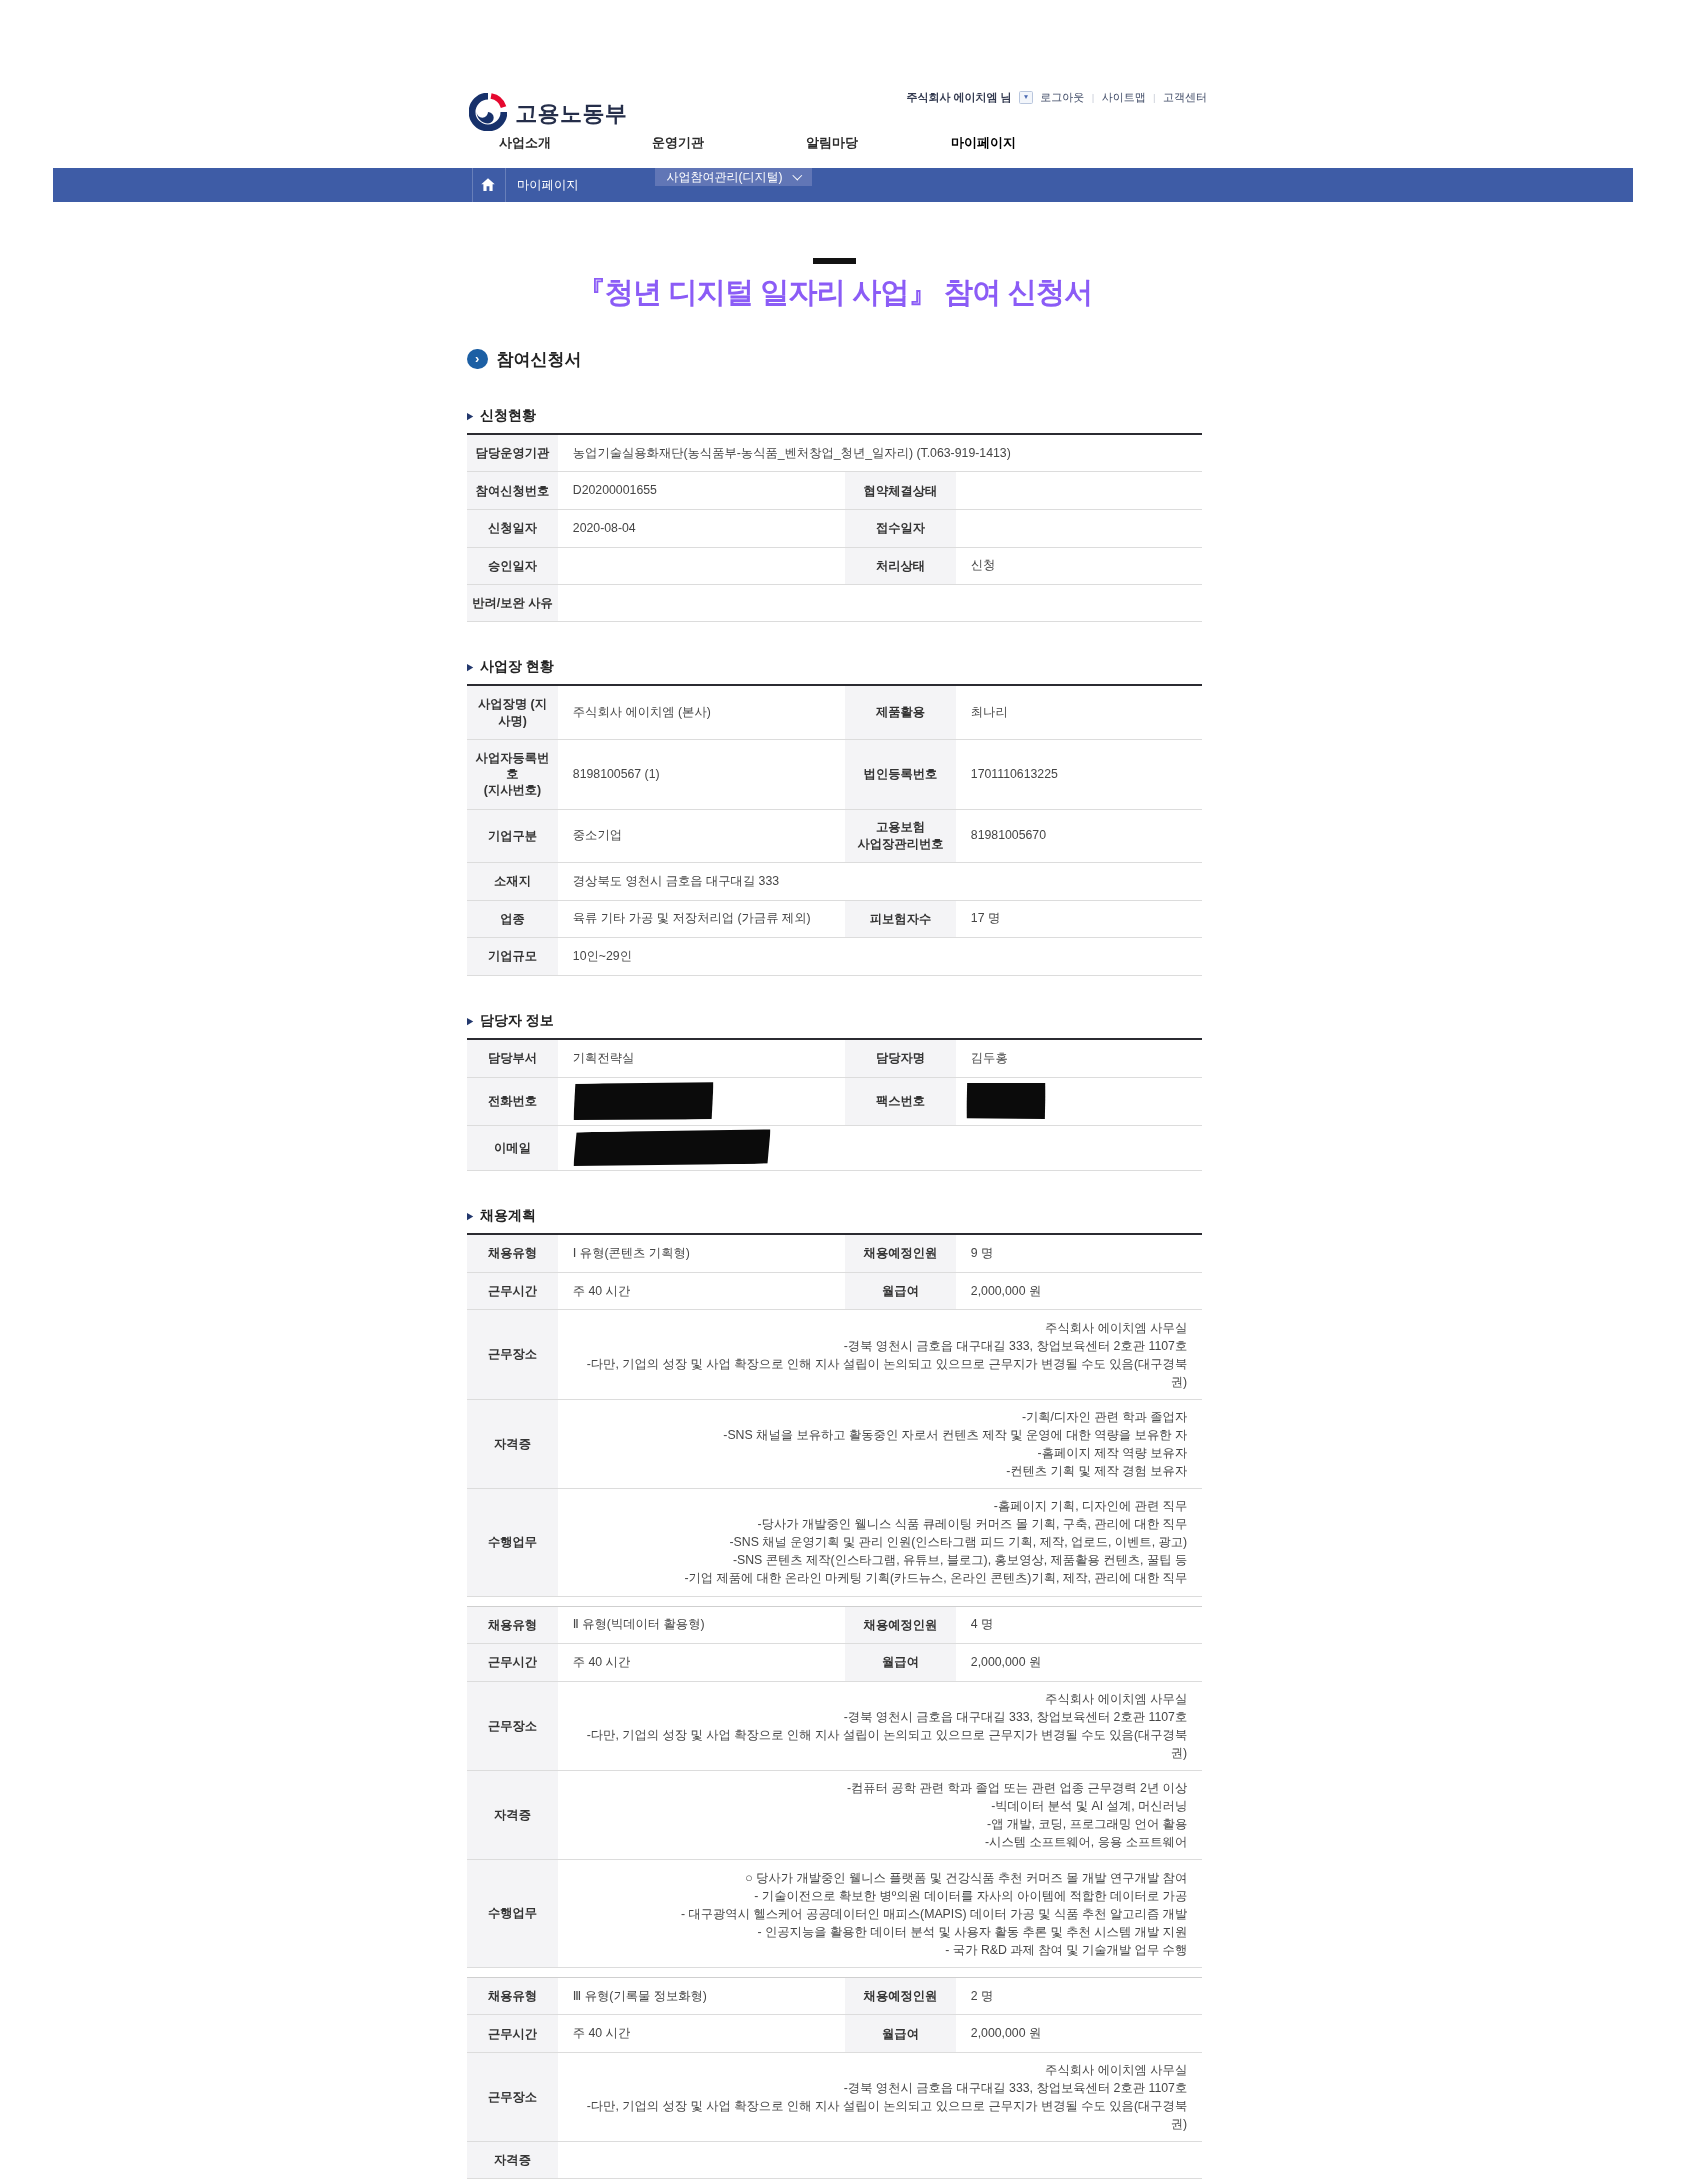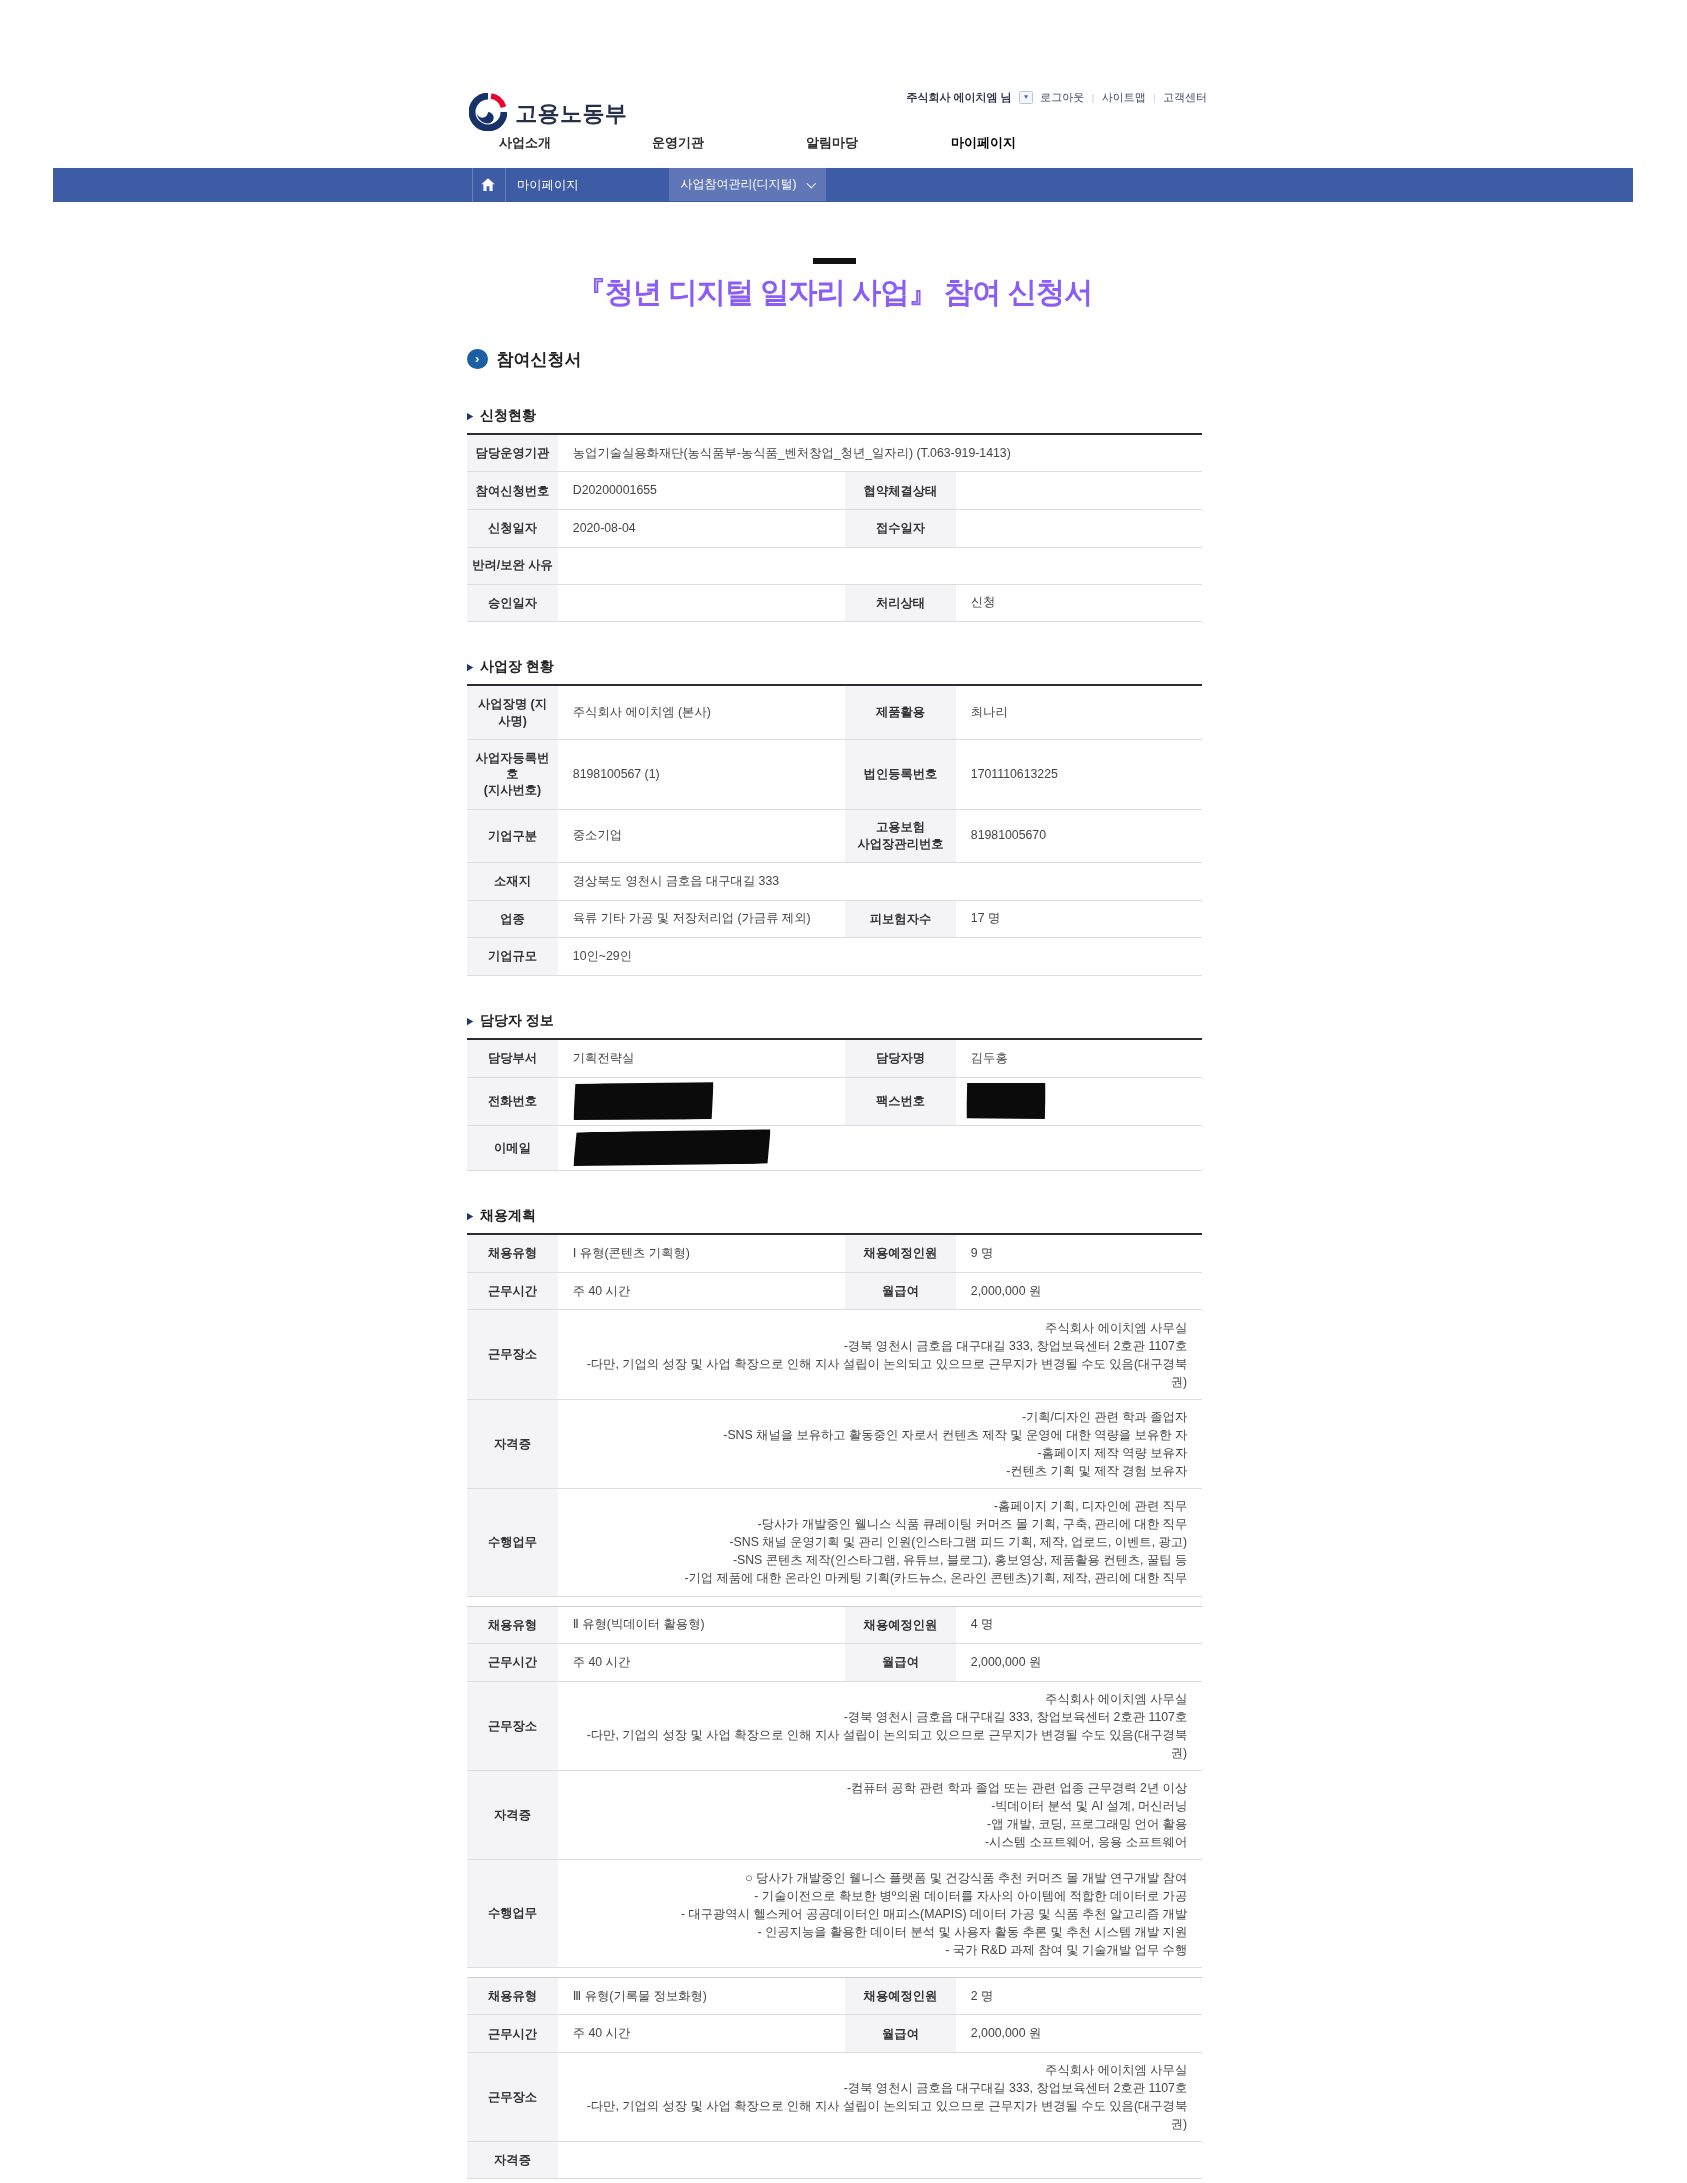--- a/index.html
+++ b/index.html
@@ -19,21 +19,21 @@
   .nav-item { position:absolute; top:134px; font-size:13px; font-weight:600; color:#2b2b2b; cursor:pointer; }
   .nav-item.n1 { left:499px; } .nav-item.n2 { left:652px; } .nav-item.n3 { left:806px; }
   .nav-item.n4 { left:951px; font-weight:800; color:#000; }
 
   
   .breadcrumb-bar { position:absolute; top:168px; left:53px; width:1580px; height:34px; background:#3e5ca6; }
   .bc-sep { position:absolute; top:0; width:0.8px; height:34px; background:rgba(255,255,255,.22); }
   .bc-sep.s1 { left:419px; } .bc-sep.s2 { left:452px; }
   .bc-home { position:absolute; left:426px; top:8.2px; width:18px; height:17px; cursor:pointer; }
   .bc-section { position:absolute; left:464px; top:9px; color:#fff; font-size:12.3px; cursor:pointer; }
-  .bc-dd { position:absolute; left:602px; top:0; width:157px; height:33px; background:#6176b6; color:#fff; font-size:12px; display:flex; align-items:center; justify-content:center; gap:11.5px; cursor:pointer;margin-left:14px; }
+  .bc-dd { position:absolute; left:602px; top:0; width:157px; height:18px; background:#6176b6; color:#fff; font-size:12px; display:flex; align-items:center; justify-content:center; gap:11.5px; cursor:pointer; }
   .bc-chev { width:6.6px; height:6.6px; border-right:1.6px solid #fff; border-bottom:1.6px solid #fff; transform:rotate(45deg); margin-top:-3.3px; }
 
   
   .content { position:absolute; left:467px; top:202px; width:735px; }
   .deco-bar { width:43px; height:5.7px; background:#121212; margin:56px auto 0; }
   h1.title { margin-top:11px; text-align:center; font-size:29px; font-weight:800; color:#8b5cf6; letter-spacing:-0.8px; line-height:34px; }
   .form-head { margin-top:39px; display:flex; align-items:center; gap:9px; }
   .fh-circle { width:20.5px; height:20.5px; border-radius:50%; background:#1c5fa4; color:#fff; font-size:13px; font-weight:700; display:flex; align-items:center; justify-content:center; padding-bottom:1.6px; }
   .fh-text { font-size:17px; font-weight:700; color:#222; }
   .sub-head { margin:36px 0 8.2px; display:flex; align-items:center; gap:6.6px; font-size:14px; font-weight:700; color:#222; }
@@ -135,28 +135,28 @@
         <td class="lbl">협약체결상태</td>
         <td class="val"></td>
       </tr>
       <tr>
         <td class="lbl">신청일자</td>
         <td class="val">2020-08-04</td>
         <td class="lbl">접수일자</td>
         <td class="val"></td>
       </tr>
       <tr>
-        <td class="lbl">반려/보완 사유</td>
-        <td class="val" colspan="3"></td>
-      </tr>
-      <tr>
         <td class="lbl">승인일자</td>
         <td class="val"></td>
         <td class="lbl">처리상태</td>
         <td class="val blue">신청</td>
+      </tr>
+      <tr>
+        <td class="lbl">반려/보완 사유</td>
+        <td class="val" colspan="3"></td>
       </tr>
     </tbody>
       </table>
 
     <div class="sub-head">
       <span class="tri">▶</span>
       <span>사업장 현황</span>
     </div>
     <table class="info">
       <colgroup>

